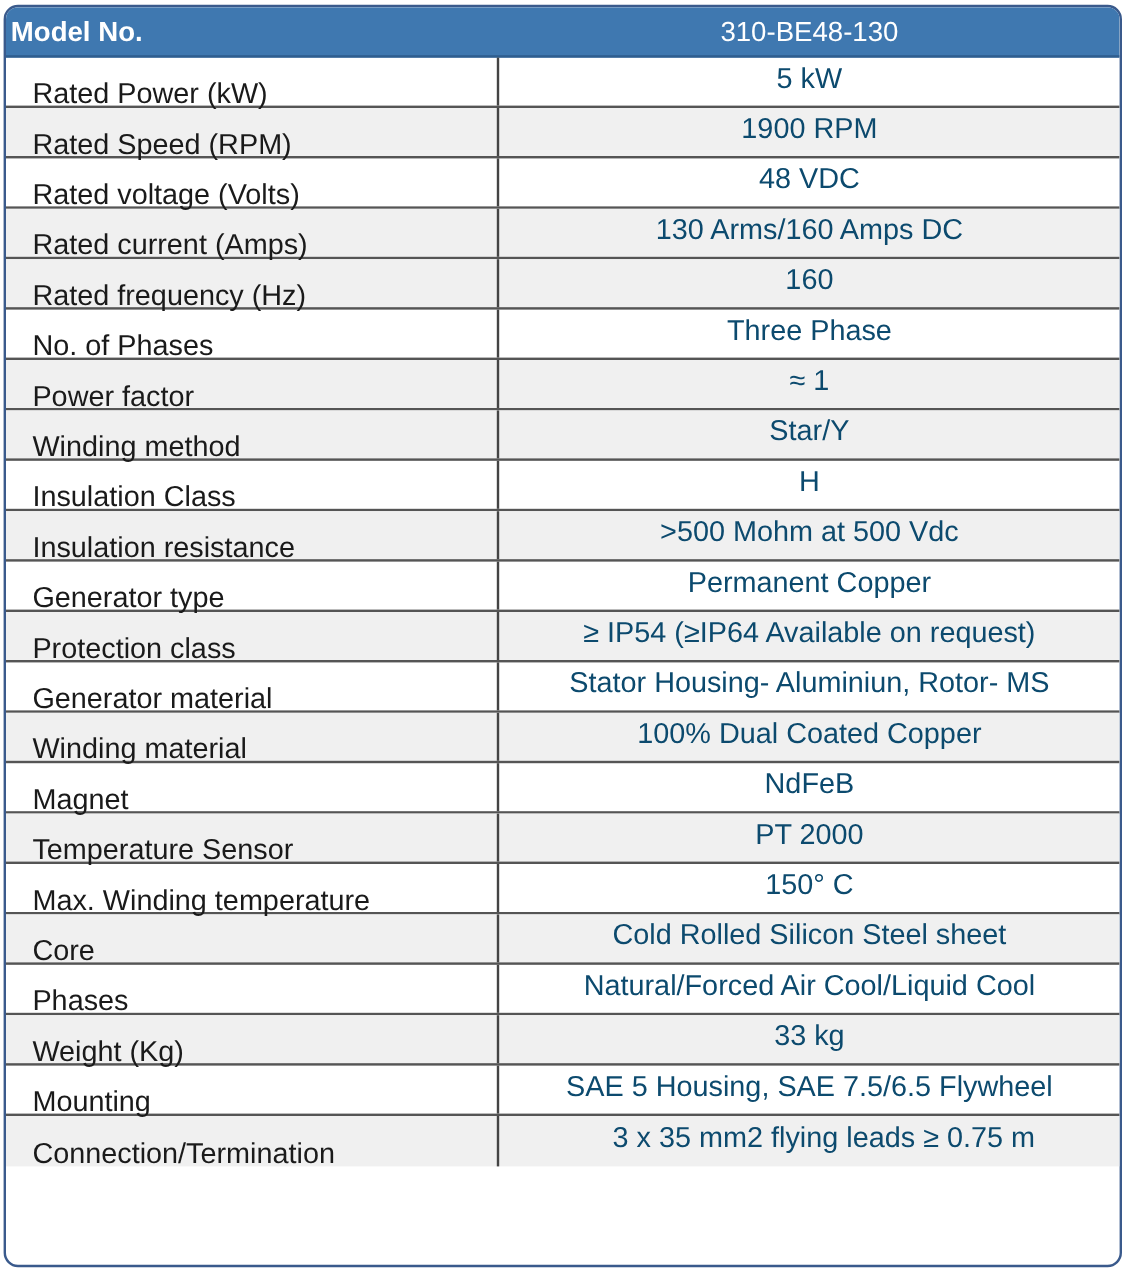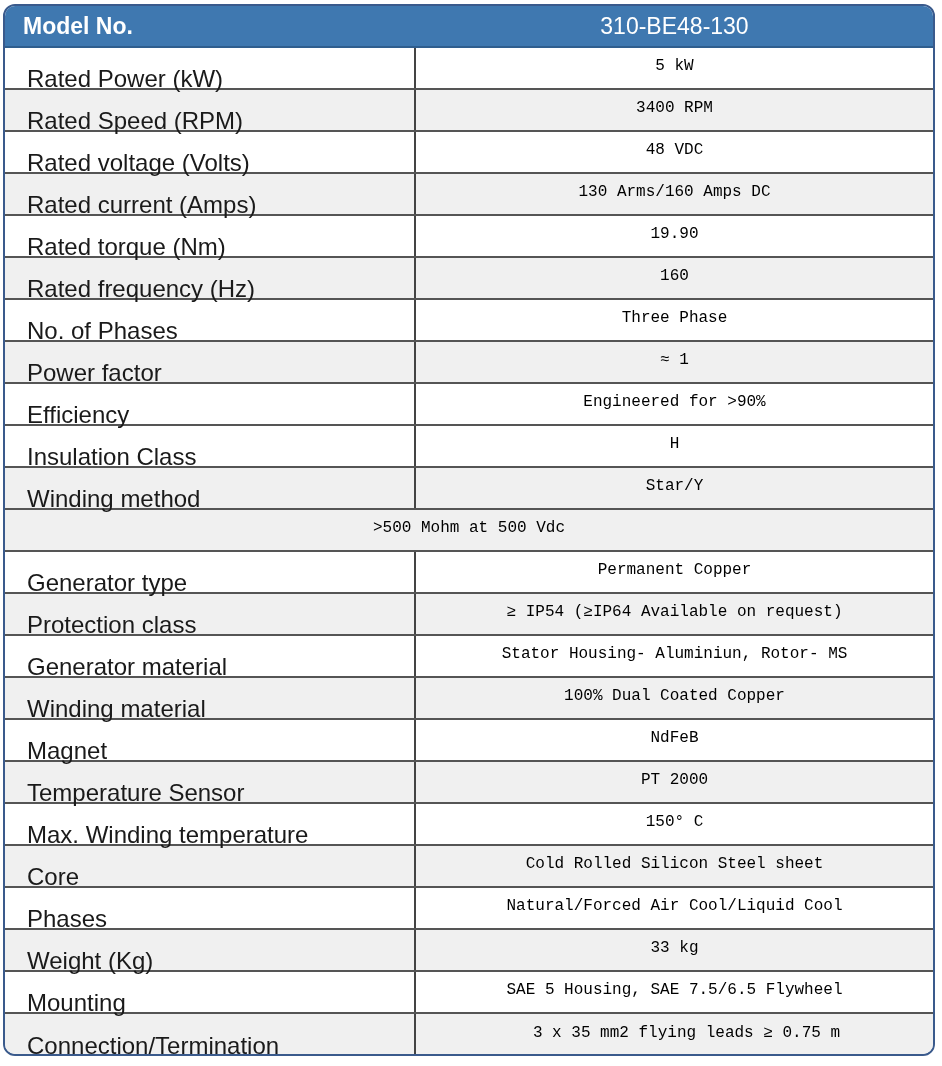--- a/index.html
+++ b/index.html
@@ -6,83 +6,76 @@
   body { width:942px; height:1066px; position:relative; font-family:"Liberation Sans", sans-serif; }
   .table-wrap {
     position:absolute; left:3px; top:4px; width:932px; height:1052px;
     border:2px solid #3a5a8c; border-radius:12px; overflow:hidden; box-sizing:border-box;
     background:#ffffff;
   }
   .head {
     height:42px; background:#3f78b0; display:flex; align-items:center;
     border-bottom:2px solid #2f5e8e; box-sizing:border-box;
   }
-  .head .c1 { width:411px; padding-left:18px; box-sizing:border-box; color:#fff; font-weight:bold; font-size:23px; }
+  .head .c1 { width:411px; padding-left:4px; box-sizing:border-box; color:#fff; font-weight:bold; font-size:23px; }
   .head .c2 { flex:1; text-align:center; color:#fff; font-weight:normal; font-size:23px; }
   .row { height:42px; display:flex; border-bottom:2px solid #555; box-sizing:border-box; }
   .row:last-child { border-bottom:none;gap:24px; }
   .row.alt { background:#f0f0f0; }
   .row .c1 { width:411px; border-right:2px solid #444; padding-left:22px; box-sizing:border-box;
     font-size:24px; color:#1a1a1a; display:flex; align-items:center; padding-top:22px; }
-  .row .c2 { flex:1; text-align:center; font-size:16px; color:#000000; display:flex; align-items:center; justify-content:center; padding-bottom:4px; box-sizing:border-box;font-family:Liberation Mono, monospace; }
+  .row .c2 { flex:1; text-align:center; font-size:24px; color:#0c4a6e; display:flex; align-items:center; justify-content:center; padding-bottom:4px; box-sizing:border-box; }
 </style>
 </head>
 <body>
 
 <div class="table-wrap">
   <div class="head">
     <div class="c1">Model No.</div>
     <div class="c2">310-BE48-130</div>
   </div>
   <div id="rows">
       <div class="row">
         <div class="c1">Rated Power (kW)</div>
         <div class="c2">5 kW</div>
       </div>
       <div class="row alt">
         <div class="c1">Rated Speed (RPM)</div>
-        <div class="c2">3400 RPM</div>
+        <div class="c2">1900 RPM</div>
       </div>
       <div class="row">
         <div class="c1">Rated voltage (Volts)</div>
         <div class="c2">48 VDC</div>
       </div>
       <div class="row alt">
         <div class="c1">Rated current (Amps)</div>
         <div class="c2">130 Arms/160 Amps DC</div>
-      </div>
-      <div class="row">
-        <div class="c1">Rated torque (Nm)</div>
-        <div class="c2">19.90</div>
       </div>
       <div class="row alt">
         <div class="c1">Rated frequency (Hz)</div>
         <div class="c2">160</div>
       </div>
       <div class="row">
         <div class="c1">No. of Phases</div>
         <div class="c2">Three Phase</div>
       </div>
       <div class="row alt">
         <div class="c1">Power factor</div>
         <div class="c2">≈ 1</div>
       </div>
-      <div class="row">
-        <div class="c1">Efficiency</div>
-        <div class="c2">Engineered for &gt;90%</div>
+      <div class="row alt">
+        <div class="c1">Winding method</div>
+        <div class="c2">Star/Y</div>
       </div>
       <div class="row">
         <div class="c1">Insulation Class</div>
         <div class="c2">H</div>
       </div>
       <div class="row alt">
-        <div class="c1">Winding method</div>
-        <div class="c2">Star/Y</div>
-      </div>
-      <div class="row alt">
+        <div class="c1">Insulation resistance</div>
         <div class="c2">&gt;500 Mohm at 500 Vdc</div>
       </div>
       <div class="row">
         <div class="c1">Generator type</div>
         <div class="c2">Permanent Copper</div>
       </div>
       <div class="row alt">
         <div class="c1">Protection class</div>
         <div class="c2">≥ IP54 (≥IP64 Available on request)</div>
       </div>

